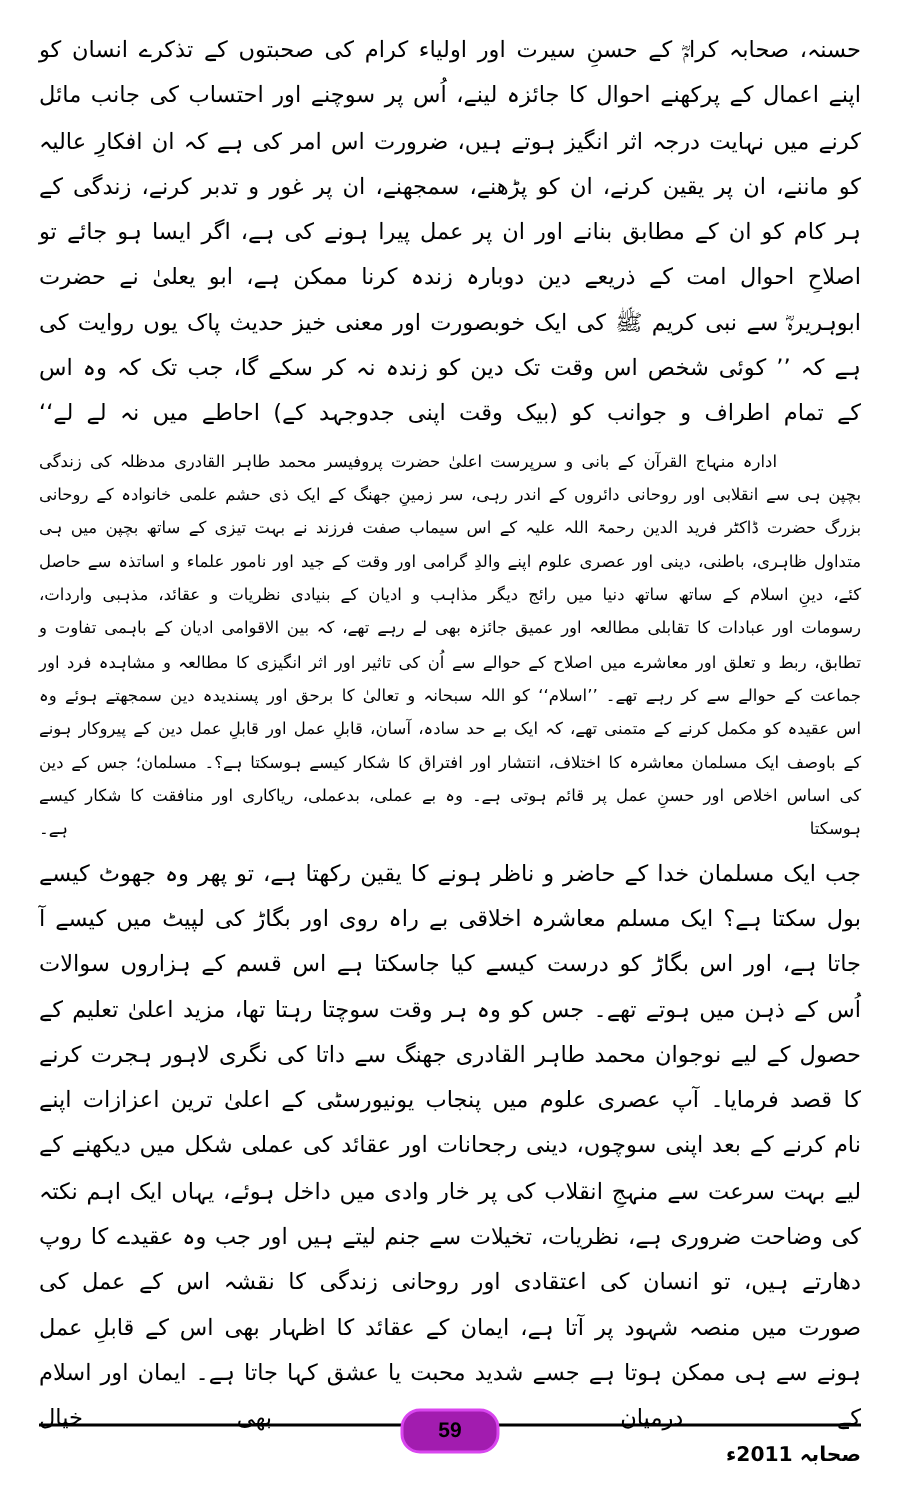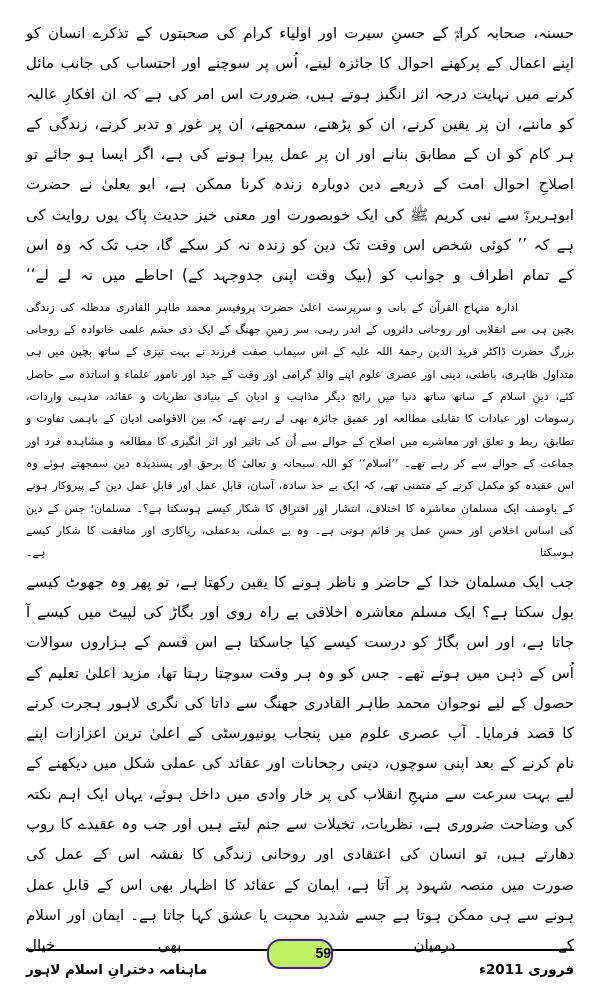--- a/index.html
+++ b/index.html
@@ -67,24 +67,24 @@
     height: 2px;
     background: #000;
   }
   .page-number-badge {
     position: absolute;
     left: 50%;
     top: 0px;
     transform: translateX(-50%);
     width: 62px;
     height: 26px;
-    border: 2px solid #4c1d95;
+    border: 2px solid #d946ef;
     border-radius: 13px;
-    background: #bef264;
-    text-align: right;
+    background: #a21caf;
+    text-align: center;
     line-height: 24px;
     font-size: 14px;
     font-family: "Liberation Sans", sans-serif;
     font-weight: bold;
   }
   .footer-left {
     position: absolute;
     left: 26px;
     top: 22px;
     font-size: 13.5px;
@@ -118,18 +118,17 @@
     </p>
 
     <p class="para p1">
       <span>جب ایک مسلمان خدا کے حاضر و ناظر ہونے کا یقین رکھتا ہے، تو پھر وہ جھوٹ کیسے بول سکتا ہے؟ ایک مسلم معاشرہ اخلاقی بے راہ روی اور بگاڑ کی لپیٹ میں کیسے آ جاتا ہے، اور اس بگاڑ کو درست کیسے کیا جاسکتا ہے اس قسم کے ہزاروں سوالات اُس کے ذہن میں ہوتے تھے۔ جس کو وہ ہر وقت سوچتا رہتا تھا، مزید اعلیٰ تعلیم کے حصول کے لیے نوجوان محمد طاہر القادری جھنگ سے داتا کی نگری لاہور ہجرت کرنے کا قصد فرمایا۔ آپ عصری علوم میں پنجاب یونیورسٹی کے اعلیٰ ترین اعزازات اپنے نام کرنے کے بعد اپنی سوچوں، دینی رجحانات اور عقائد کی عملی شکل میں دیکھنے کے لیے بہت سرعت سے منہجِ انقلاب کی پر خار وادی میں داخل ہوئے، یہاں ایک اہم نکتہ کی وضاحت ضروری ہے، نظریات، تخیلات سے جنم لیتے ہیں اور جب وہ عقیدے کا روپ دھارتے ہیں، تو انسان کی اعتقادی اور روحانی زندگی کا نقشہ اس کے عمل کی صورت میں منصہ شہود پر آتا ہے، ایمان کے عقائد کا اظہار بھی اس کے قابلِ عمل ہونے سے ہی ممکن ہوتا ہے جسے شدید محبت یا عشق کہا جاتا ہے۔ ایمان اور اسلام کے درمیان فرق بھی خیال</span>
     </p>
 
   </div>
 
   <div class="footer">
     <div class="footer-rule"></div>
-    <div class="footer-left">ماہنامہ دخترانِ اسلام لاہور</div>
     <div class="page-number-badge">59</div>
-    <div class="footer-right">فروری 2011ء</div>
+    <div class="footer-right">صحابہ 2011ء</div>
   </div>
 
 </div>
 
 </body></html>

